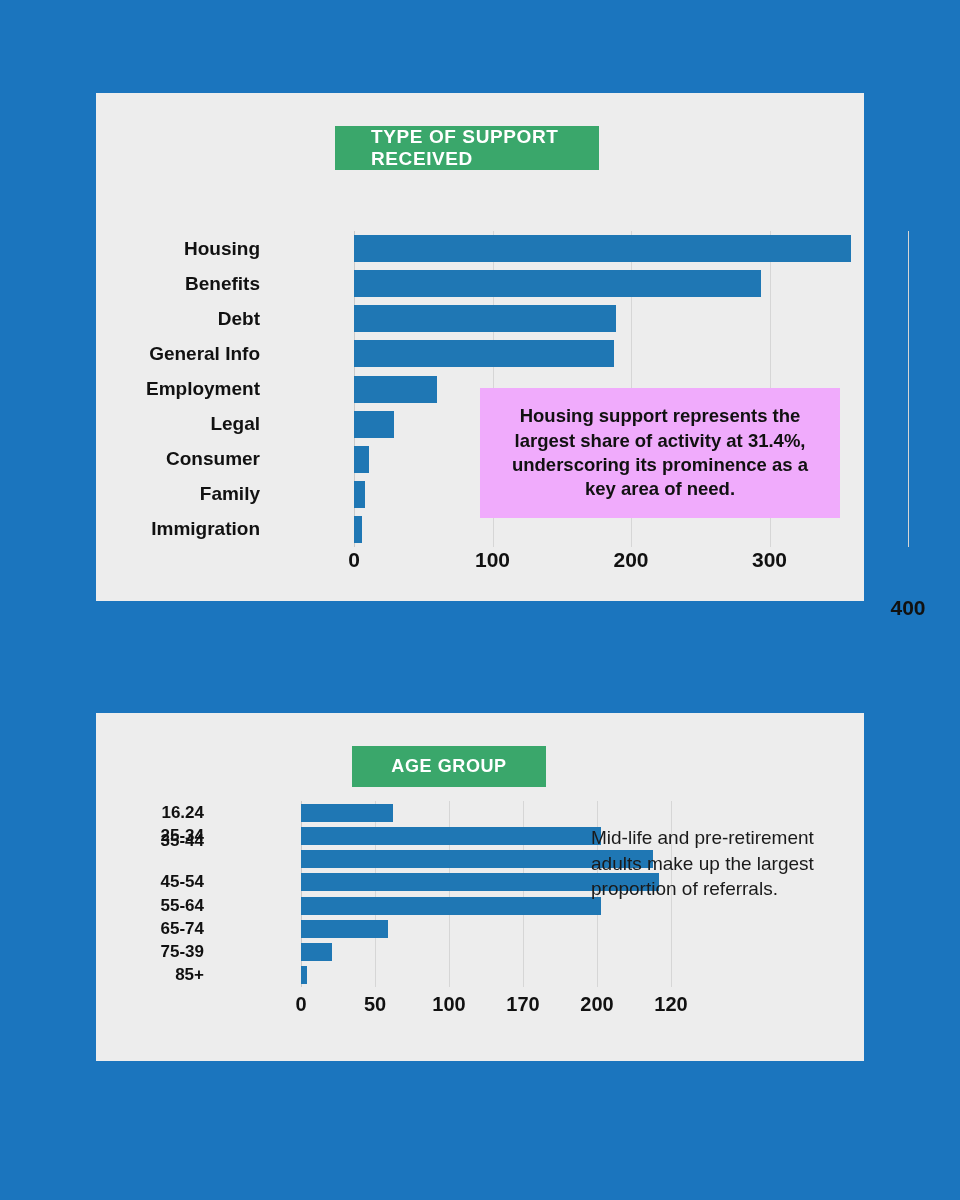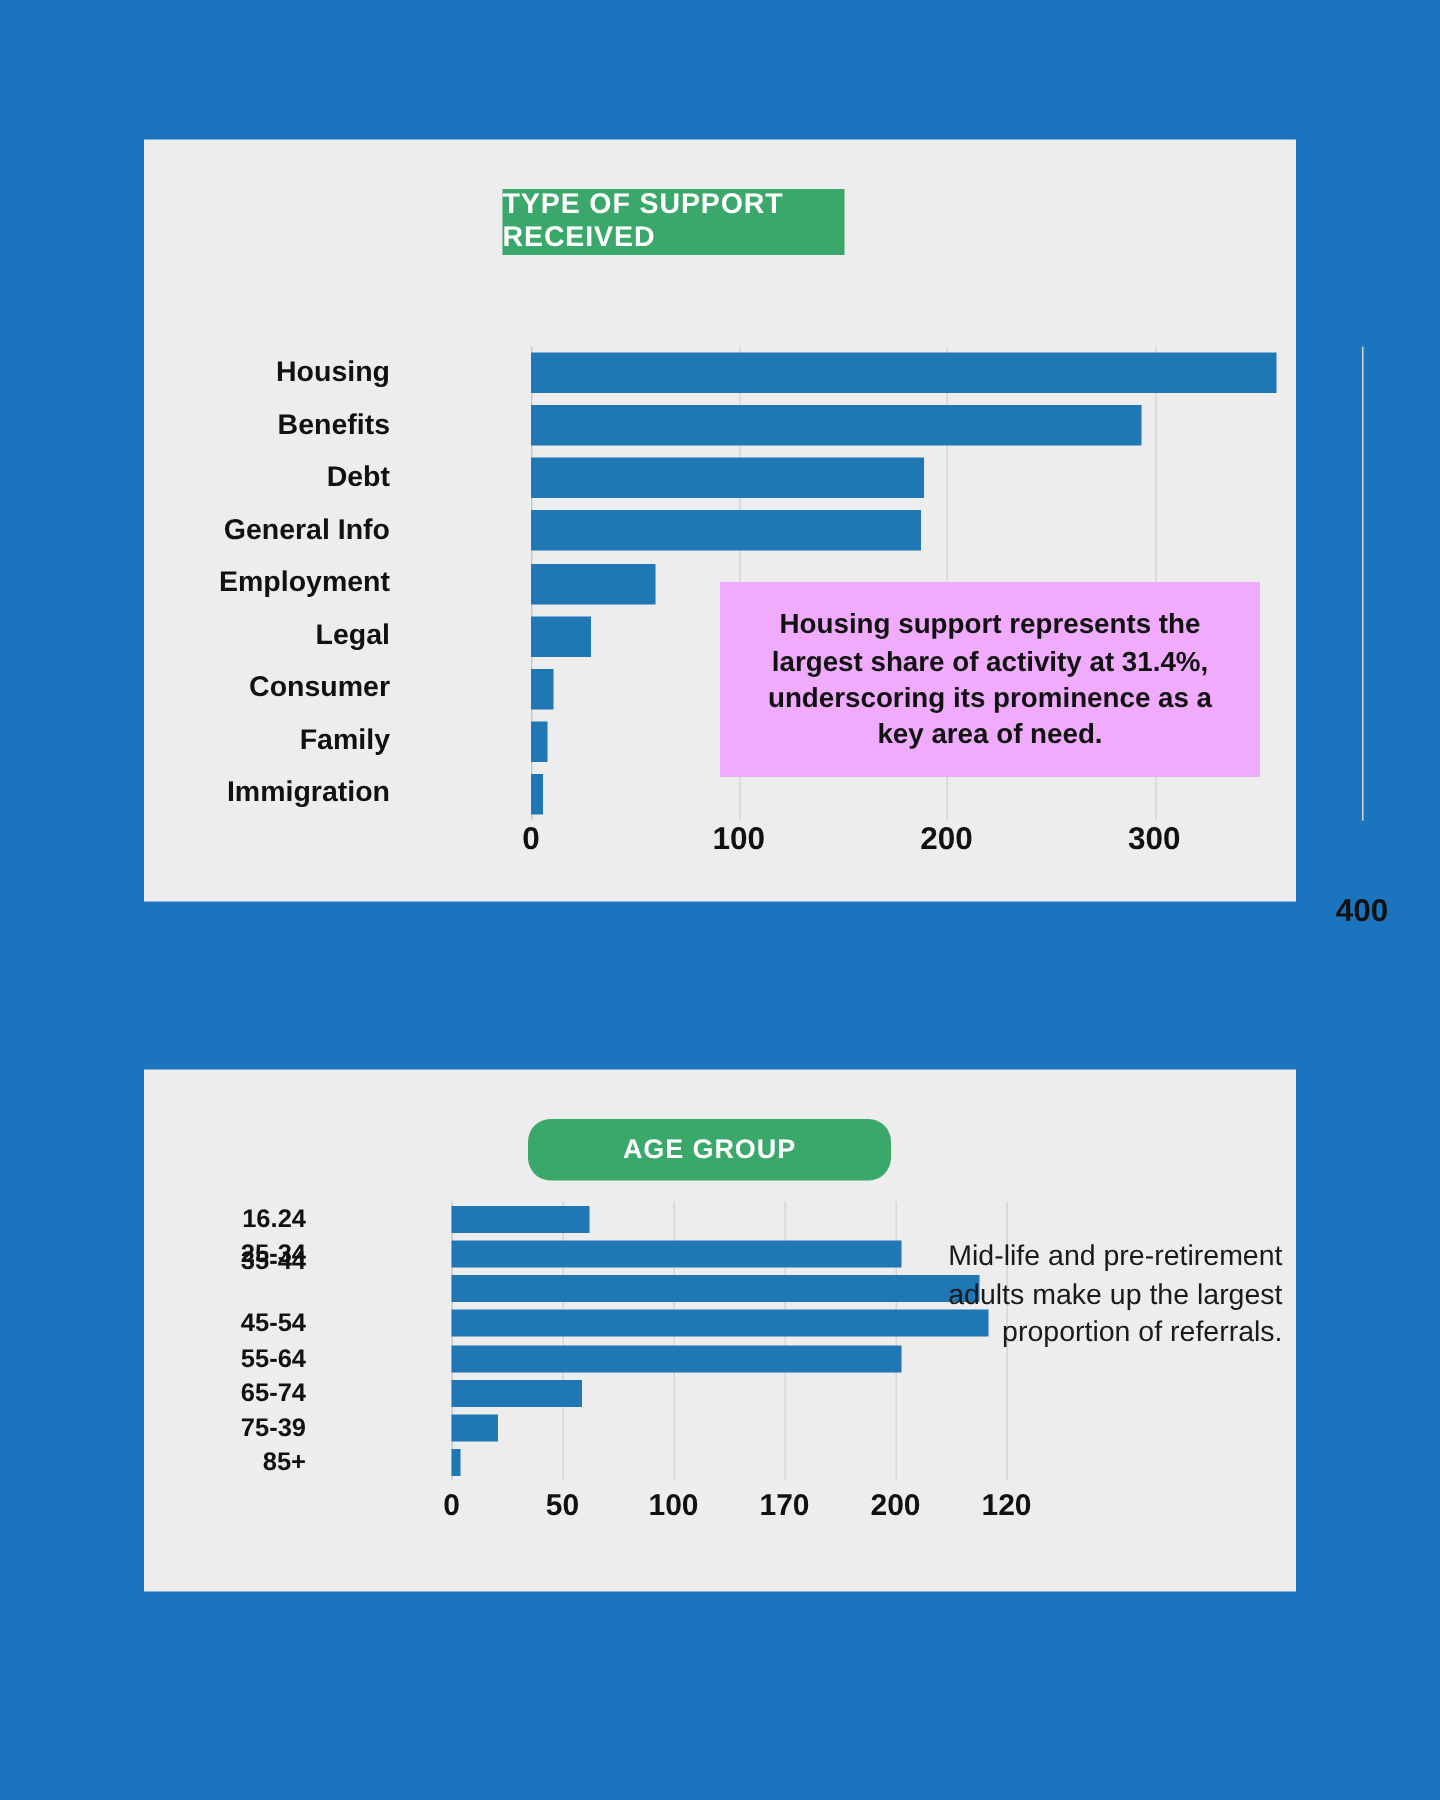--- a/index.html
+++ b/index.html
@@ -29,22 +29,22 @@
     background: #3aa76b;
     color: #ffffff;
     font-weight: bold;
     letter-spacing: 0.6px;
     display: flex;
     align-items: center;
     justify-content: center;
     font-size: 19px;
     text-transform: uppercase;
   }
-  #badge-support { left: 239px; top: 33px; width: 228px; height: 44px; font-size: 19px; }
-  #badge-age     { left: 256px; top: 33px; width: 242px; height: 41px; font-size: 18px; border-radius: 15px; }
+  #badge-support { left: 239px; top: 33px; width: 228px; height: 44px; font-size: 19px; padding-left: 36px; }
+  #badge-age     { left: 256px; top: 33px; width: 194px; height: 41px; font-size: 18px; }
 
   
   .chart {
     position: absolute;
   }
   .plot-area {
     position: absolute;
     top: 0;
     bottom: 0;
     left: 0;
@@ -112,21 +112,21 @@
     left: 384px; top: 295px; width: 360px; height: 130px;
     font-size: 18.5px;
   }
   .note {
     position: absolute;
     color: #1a1a1a;
     font-size: 19px;
     line-height: 1.35;
     font-weight: normal;
   }
-  #note-age { left: 509px; top: 112px; width: 250px; text-align: right; }
+  #note-age { left: 495px; top: 112px; width: 250px; }
 </style>
 </head>
 <body>
 
 <div class="panel" id="panel-support">
 
   <div class="badge" id="badge-support">TYPE OF SUPPORT RECEIVED</div>
 
   <div class="chart" id="chart-support">
     <div class="plot-area" id="plot-support"></div>

